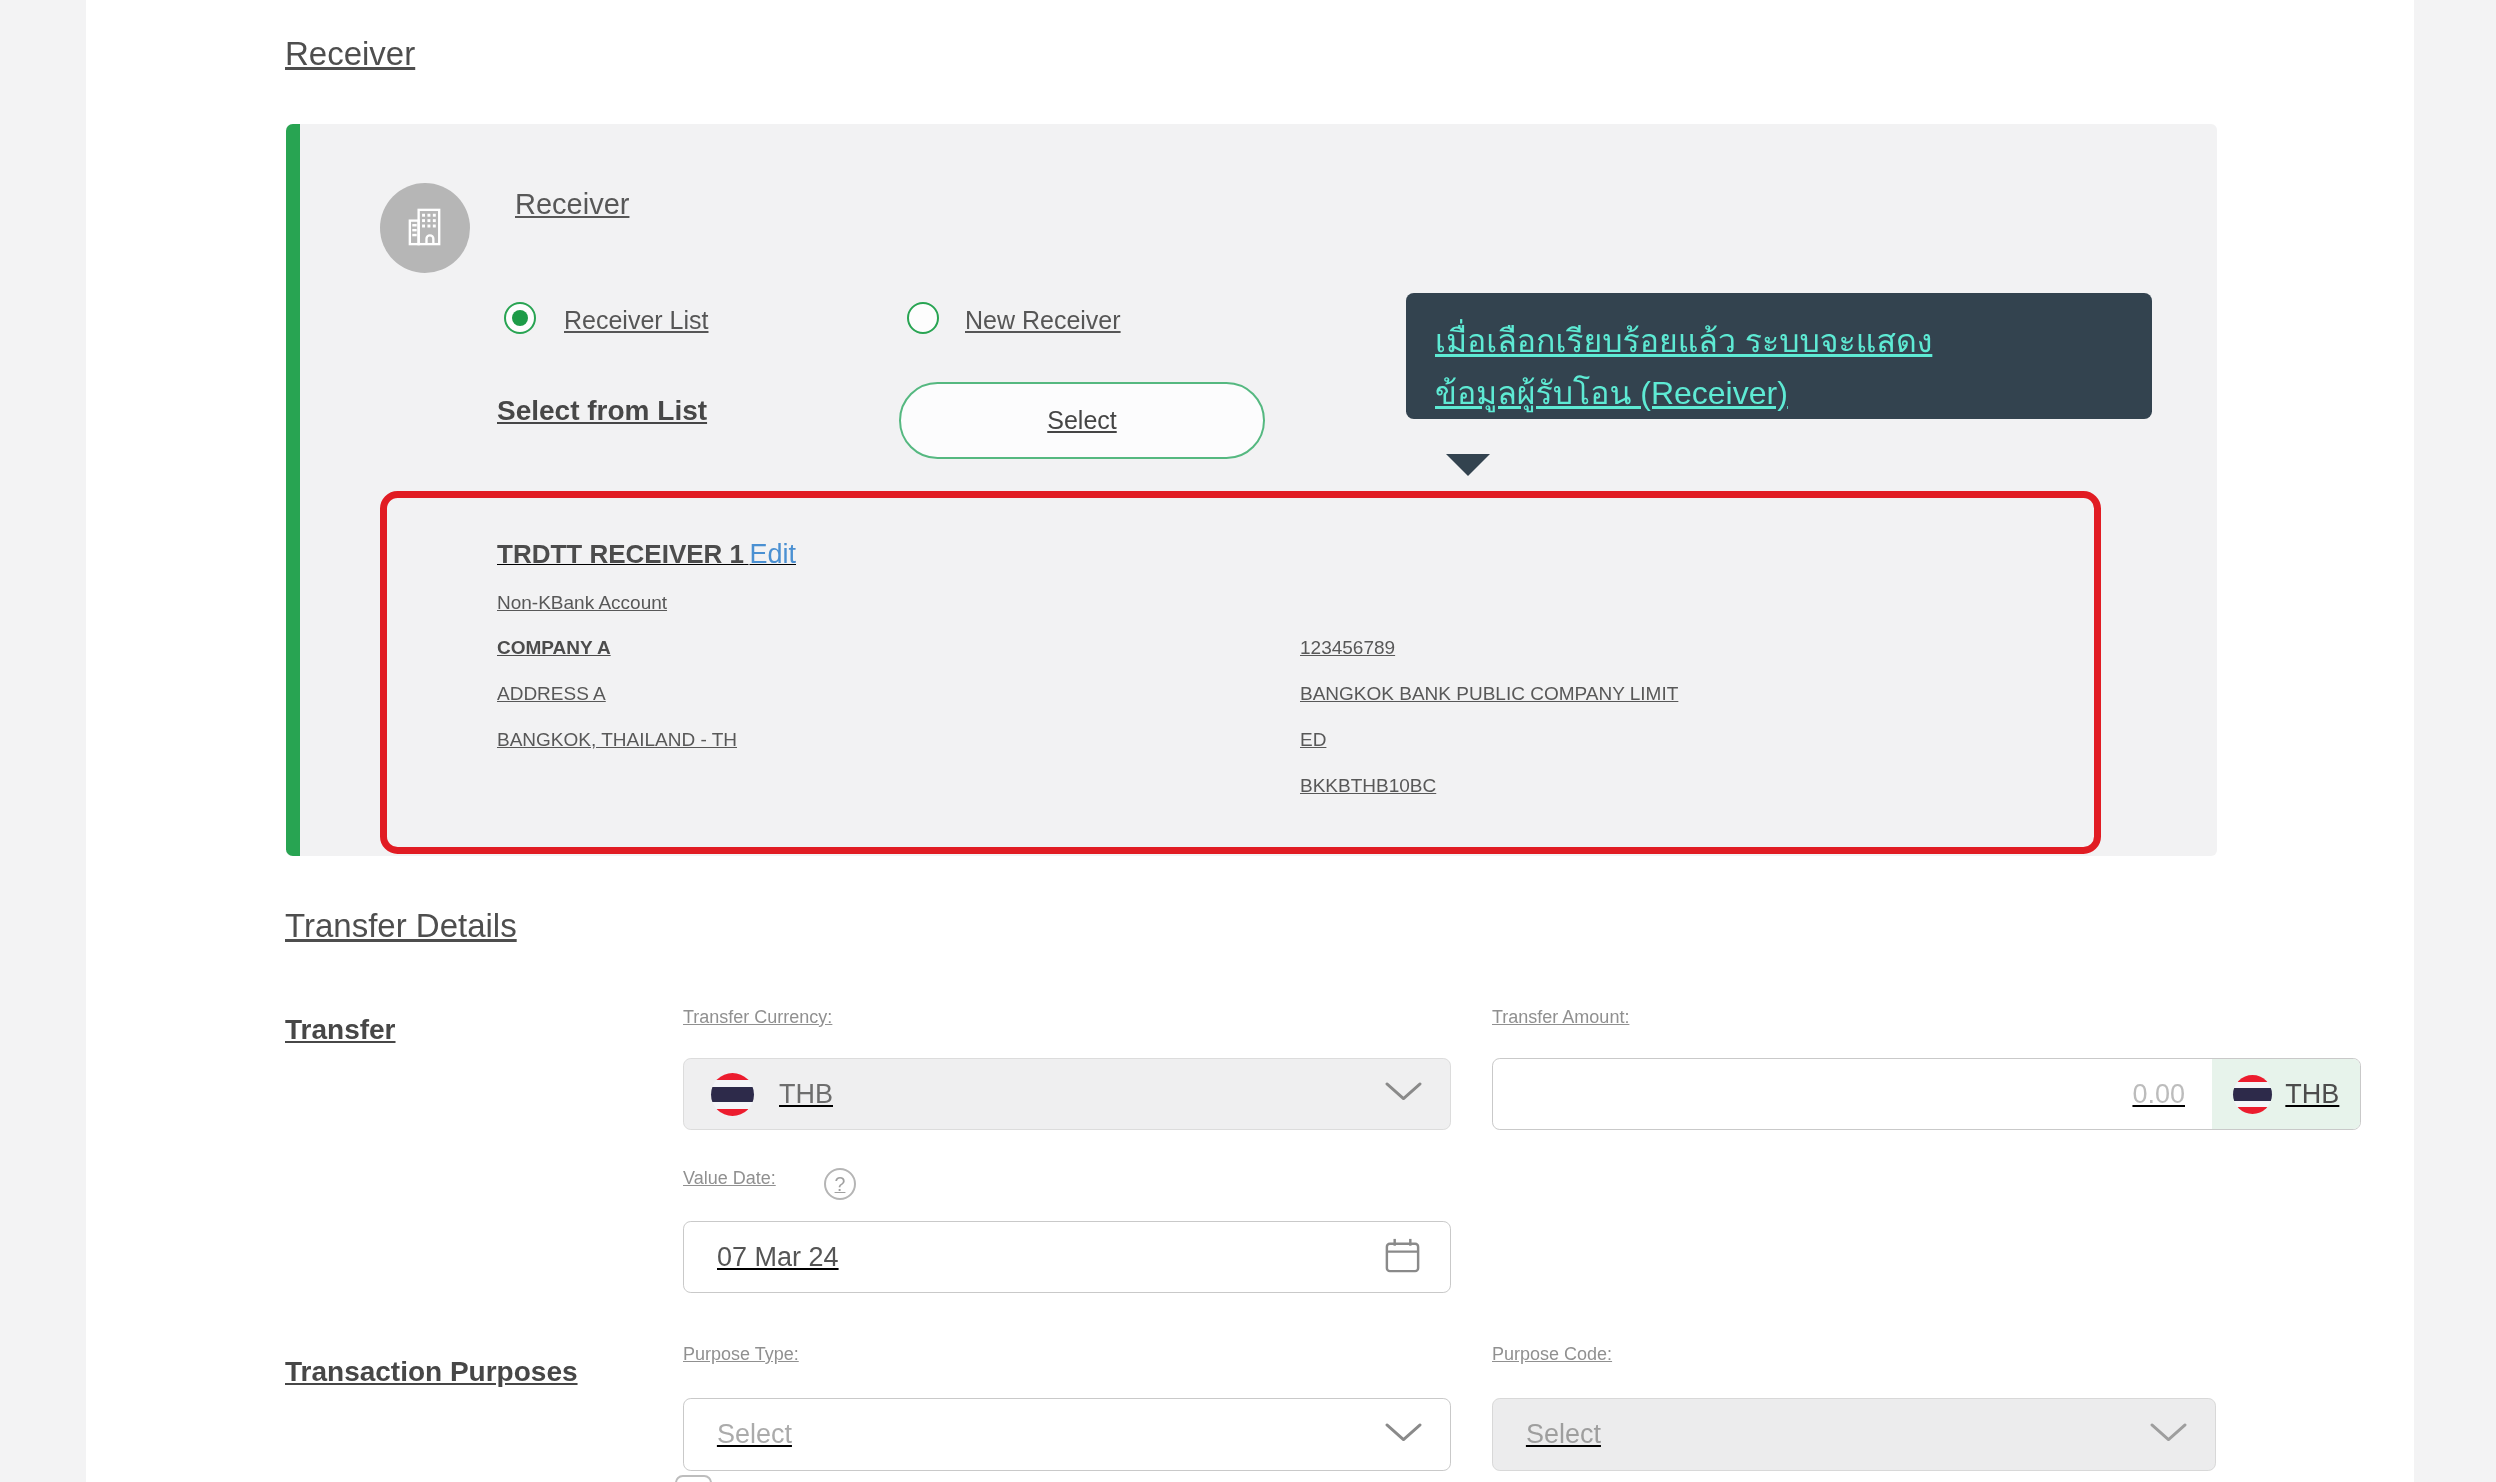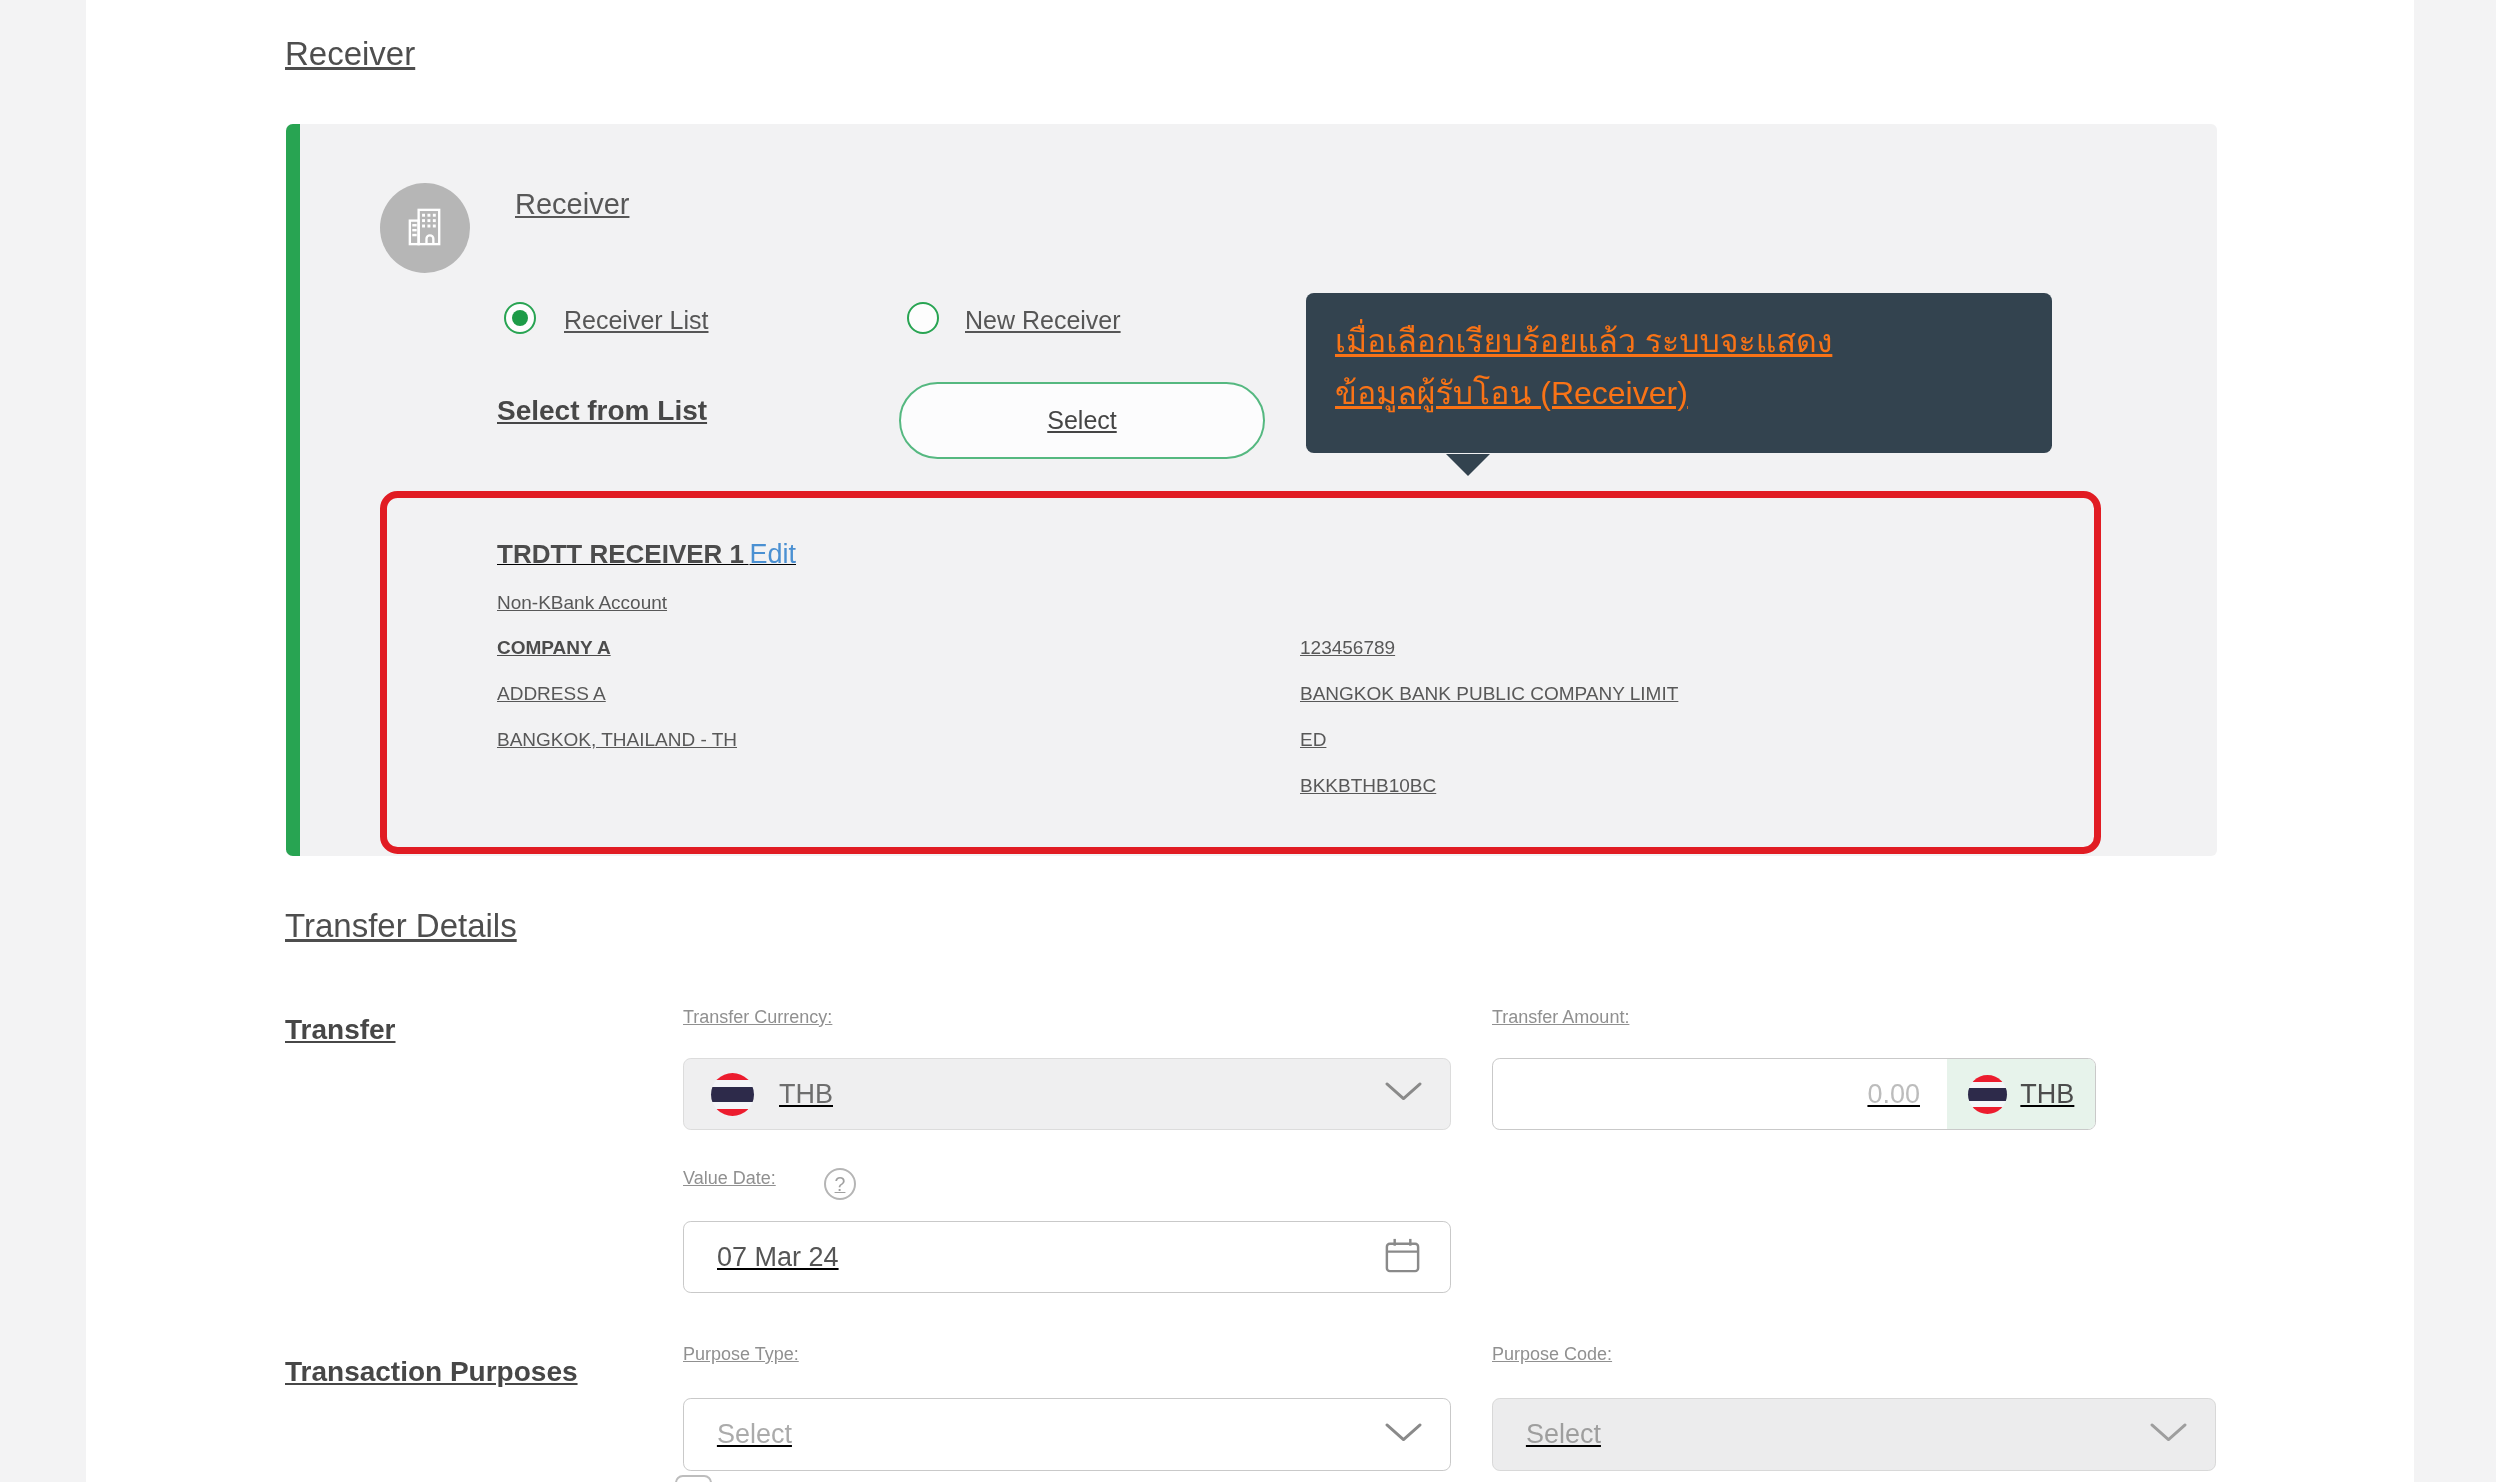--- a/index.html
+++ b/index.html
@@ -18,41 +18,41 @@
   .green-bar{left:286px;top:124px;width:13.7px;height:732px;background:#28a452;border-radius:6.8px 0 0 6.8px;}
   .avatar{left:380px;top:183px;width:90px;height:90px;border-radius:50%;background:#b6b6b6;display:flex;align-items:center;justify-content:center;}
   .panel-title{left:515px;top:188px;font-size:29px;color:#585858;}
 
   .radio-outer{width:32px;height:32px;border-radius:50%;border:2.9px solid #28a452;background:#fdfdfd;box-sizing:border-box;display:flex;align-items:center;justify-content:center;}
   .radio-dot{width:16.6px;height:16.6px;border-radius:50%;background:#1d9b47;}
   .radio-label{font-size:25px;color:#565656;}
 
   .select-btn{left:899px;top:382px;width:366px;height:77px;border:2px solid #55b880;border-radius:41px;background:#fcfcfd;display:flex;align-items:center;justify-content:center;font-size:25px;color:#454545;box-sizing:border-box;cursor:pointer;}
 
-  .tooltip{left:1306px;top:293px;width:746px;height:160px;background:#33434f;border-radius:7.8px;color:#f97316;font-size:32px;line-height:1.6;padding:23.4px 0 0 29px;box-sizing:border-box;}
+  .tooltip{left:1406px;top:293px;width:746px;height:126px;background:#33434f;border-radius:7.8px;color:#5eead4;font-size:32px;line-height:1.6;padding:23.4px 0 0 29px;box-sizing:border-box;}
   .tooltip-arrow{left:1446px;top:454px;width:0;height:0;border-left:22.4px solid transparent;border-right:22.4px solid transparent;border-top:22.4px solid #33434f;}
 
   .red-card{left:380px;top:491px;width:1721px;height:363px;border:7.8px solid #e11c23;border-radius:17.6px;box-sizing:border-box;background:transparent;}
   .card-name{font-size:26px;font-weight:bold;color:#4c4c4c;}
   .edit-link{font-size:27px;color:#4a90d2;cursor:pointer;}
   .card-line{font-size:19px;color:#585858;}
   .card-line.bold{font-weight:bold;color:#4c4c4c;}
 
   
   .flag{border-radius:50%;background:linear-gradient(180deg,#ec1c2e 0%,#ec1c2e 17%,#f4f5f8 17%,#f4f5f8 33%,#2d2a4a 33%,#2d2a4a 67%,#f4f5f8 67%,#f4f5f8 83%,#ec1c2e 83%);}
   .select-box{box-sizing:border-box;border-radius:7.8px;display:flex;align-items:center;padding:0 27px;cursor:pointer;}
   .select-box.gray{background:#efeff0;border:1px solid #dcdcdc;}
   .select-box.white{background:#ffffff;border:1px solid #c9c9c9;}
   .select-box.disabled{background:#ececed;border:1px solid #d8d8d8;}
   .select-value{font-size:27px;color:#6e6e6e;margin-left:25px;}
   .select-placeholder{font-size:27px;color:#ababab;}
   .select-placeholder.dis{color:#9e9e9e;}
   .chev{margin-left:auto;}
 
-  .amount-field{left:1492px;top:1058px;width:604px;height:72px;border:1px solid #c9c9c9;border-radius:7.8px;background:#fff;display:flex;overflow:hidden;box-sizing:border-box;}
+  .amount-field{left:1492px;top:1058px;width:869px;height:72px;border:1px solid #c9c9c9;border-radius:7.8px;background:#fff;display:flex;overflow:hidden;box-sizing:border-box;}
   .amount-input{flex:1;border:none;outline:none;font-size:27px;color:#555;text-align:right;padding:0 27px 0 0;background:transparent;font-family:"Liberation Sans",sans-serif;}
   .amount-input::placeholder{color:#bcbcbc;}
   .amount-suffix{width:148px;background:#e7f3eb;display:flex;align-items:center;justify-content:center;gap:13.7px;font-size:27px;color:#4c4c4c;}
 
   .date-field{left:683px;top:1221px;width:768px;height:72px;background:#fff;border:1px solid #c9c9c9;border-radius:7.8px;box-sizing:border-box;display:flex;align-items:center;padding:0 27px 0 33px;cursor:pointer;}
   .date-value{font-size:27px;color:#555;}
 
   .help-circle{width:32px;height:32px;border-radius:50%;border:2px solid #b5b5b5;box-sizing:border-box;display:flex;align-items:center;justify-content:center;font-size:19.5px;color:#a0a0a0;background:#fff;}
 
   .checkbox-partial{left:675px;top:1475px;width:37px;height:37px;border:2.9px solid #bdbdbd;border-radius:7.8px;background:#fff;box-sizing:border-box;}

